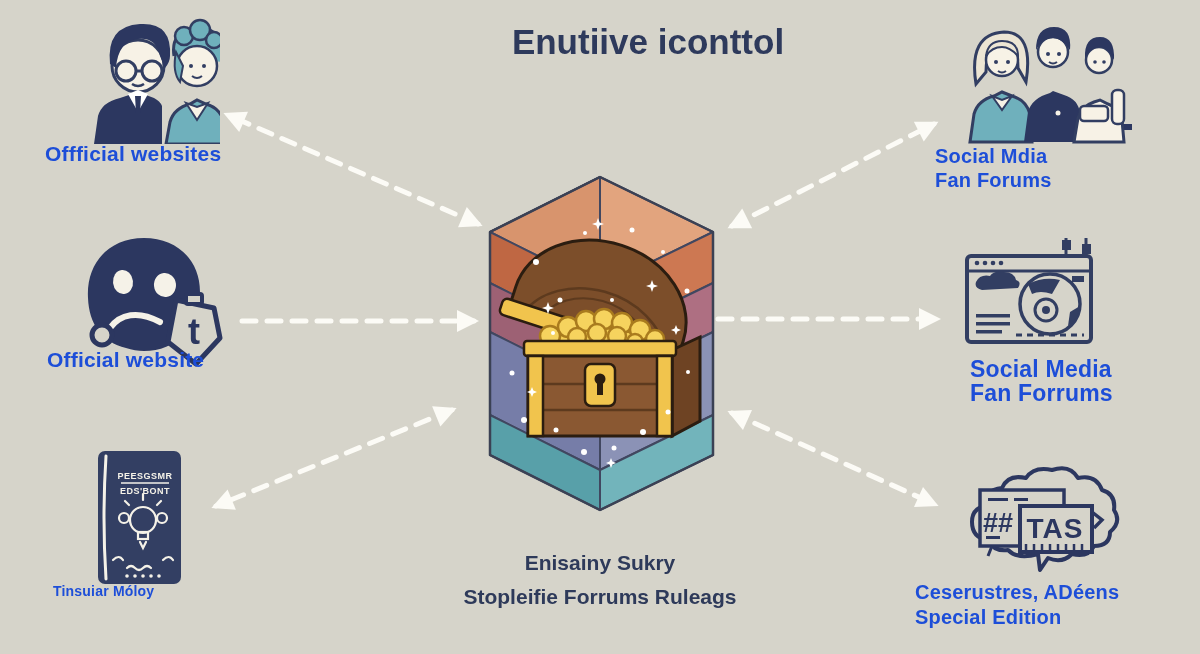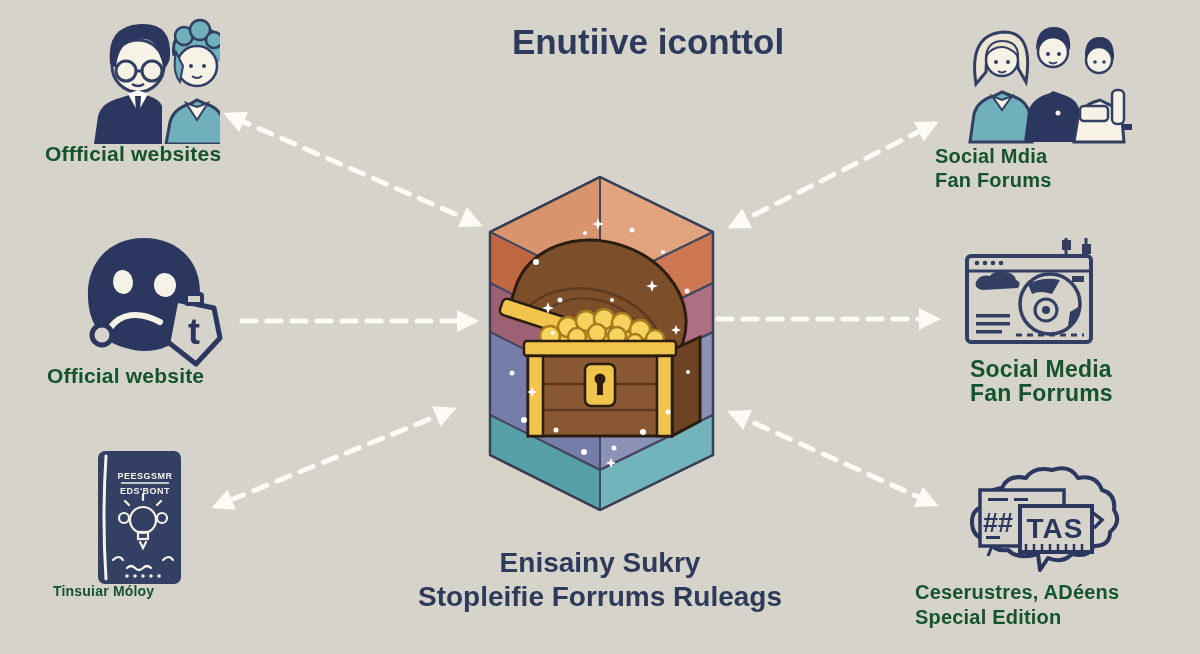--- a/index.html
+++ b/index.html
@@ -7,36 +7,36 @@
     position:relative;
     width:1200px;height:654px;
     background:#d6d4ca;
     font-family:"Liberation Sans", sans-serif;
     overflow:hidden;
   }
   .abs{position:absolute;}
   .label{
     position:absolute;
     font-weight:700;
-    color:#14532d;
+    color:#1d4ed8;
     letter-spacing:.2px;
     white-space:nowrap;
   }
   .label.center{white-space:normal;}
   #title{
     position:absolute;top:22px;left:0;width:100%;
     text-align:center;font-weight:700;font-size:35px;color:#2e3a5c;margin-left:48px;
   }
   #subtitle{
     position:absolute;top:74px;left:0;width:100%;
     text-align:center;font-weight:700;font-size:20px;line-height:27px;color:#3a466b;
   }
   #footer{
     position:absolute;top:546px;left:0;width:100%;
-    text-align:center;font-weight:700;font-size:28px;line-height:34px;color:#2e3a5a;
+    text-align:center;font-weight:700;font-size:21px;line-height:34px;color:#2e3a5a;
   }
   svg{display:block;}
 </style>
 </head>
 <body>
 
 <div id="canvas">
 
   <div id="title">Enutiive iconttol</div>
 
@@ -170,21 +170,21 @@
   <svg class="abs" style="left:68px;top:232px" width="155" height="145" viewBox="0 0 155 145">
     <path d="M76,6 C40,6 18,32 20,66 C21,92 34,110 58,116 C64,118 70,119 76,119 C108,119 132,96 132,60 C132,28 109,6 76,6 Z" fill="#2c3760"></path>
     <ellipse cx="55" cy="50" rx="10" ry="12" fill="#f5f2e8" transform="rotate(-6 55 50)"></ellipse>
     <ellipse cx="97" cy="53" rx="11" ry="12" fill="#f5f2e8" transform="rotate(-6 97 53)"></ellipse>
     <path d="M92,90 C70,78 52,82 42,96" fill="none" stroke="#f5f2e8" stroke-width="6" stroke-linecap="round"></path>
     <circle cx="34" cy="103" r="10" fill="#d6d4ca" stroke="#2c3760" stroke-width="5"></circle>
     <path d="M108,68 L146,76 L152,106 L128,132 L100,110 Z" fill="#d6d4ca" stroke="#2c3760" stroke-width="5" stroke-linejoin="round"></path>
     <rect x="118" y="62" width="16" height="10" rx="2" fill="#d6d4ca" stroke="#2c3760" stroke-width="4"></rect>
     <text x="126" y="112" text-anchor="middle" font-size="36" font-weight="700" fill="#2c3760">t</text>
   </svg>
-  <div class="label" style="left:47px;top:364px;font-size:21px">Official website</div>
+  <div class="label" style="left:47px;top:348px;font-size:21px">Official website</div>
 
   <svg class="abs" style="left:93px;top:448px" width="92" height="140" viewBox="0 0 92 140">
     <rect x="5" y="3" width="83" height="133" rx="7" fill="#333f63"></rect>
     <path d="M13,8 Q9,70 13,131" fill="none" stroke="#f5f2e8" stroke-width="3" stroke-linecap="round"></path>
     <text x="52" y="31" text-anchor="middle" font-size="9" font-weight="700" fill="#f5f2e8" letter-spacing="0.5">PEESGSMR</text>
     <line x1="28" y1="35" x2="76" y2="35" stroke="#f5f2e8" stroke-width="1.5"></line>
     <text x="52" y="46" text-anchor="middle" font-size="9" font-weight="700" fill="#f5f2e8" letter-spacing="0.5">EDS'BONT</text>
     <g stroke="#f5f2e8" stroke-width="2.2" fill="none" stroke-linecap="round">
       <circle cx="50" cy="72" r="13"></circle>
       <circle cx="31" cy="70" r="5"></circle>

